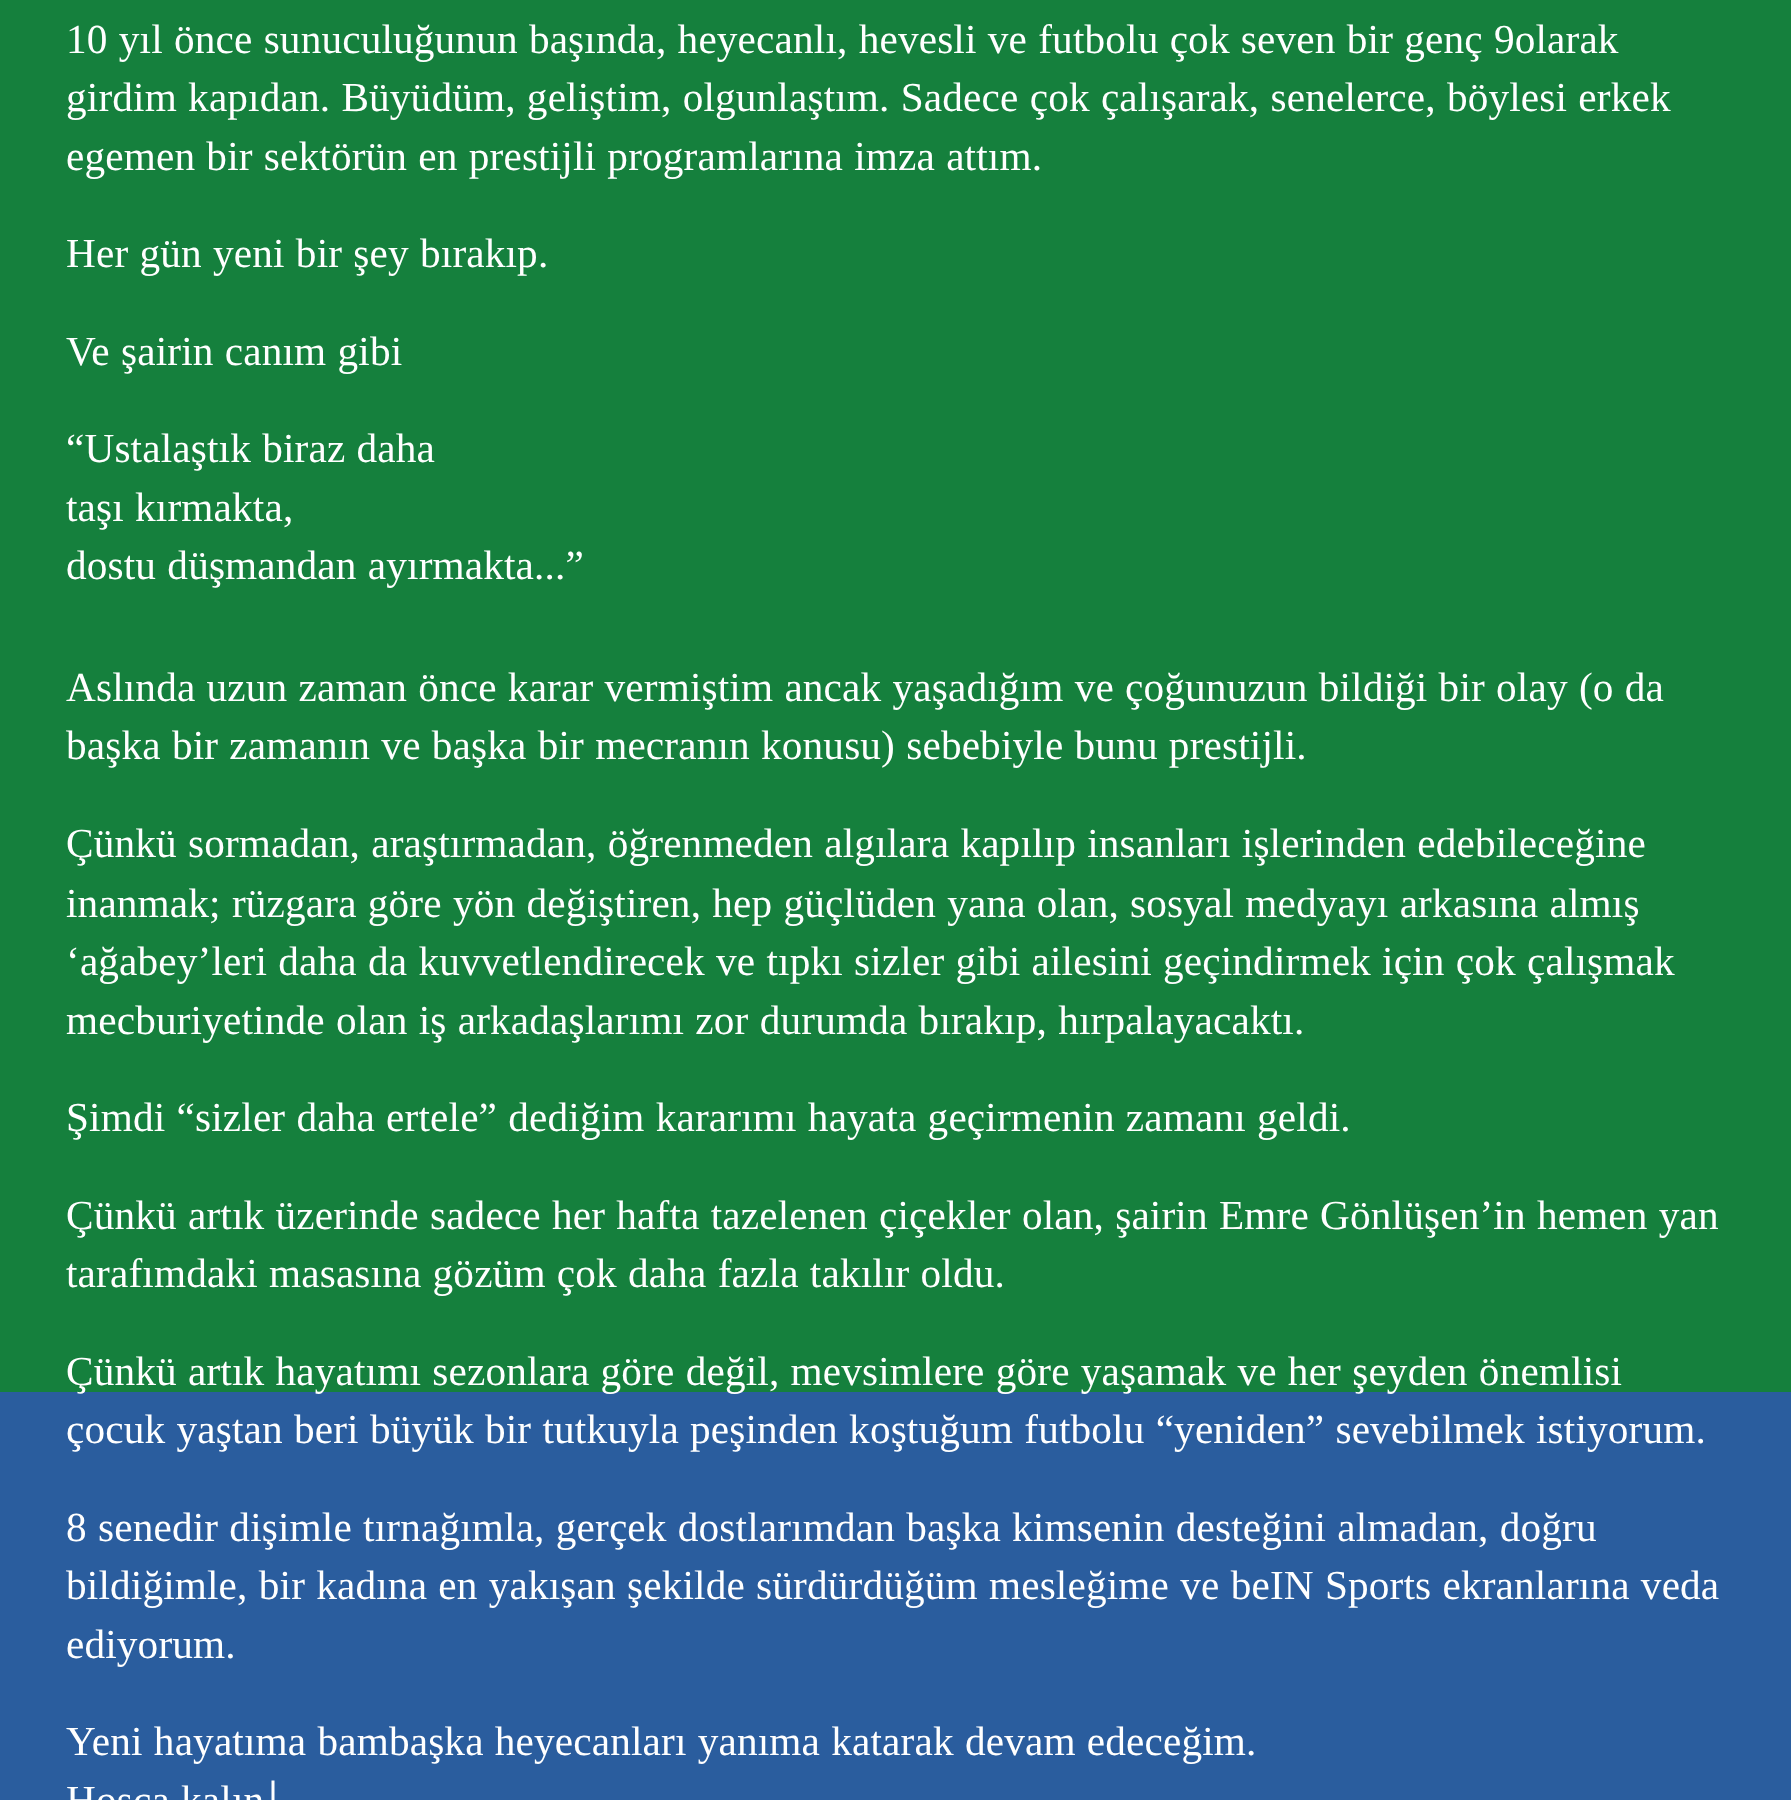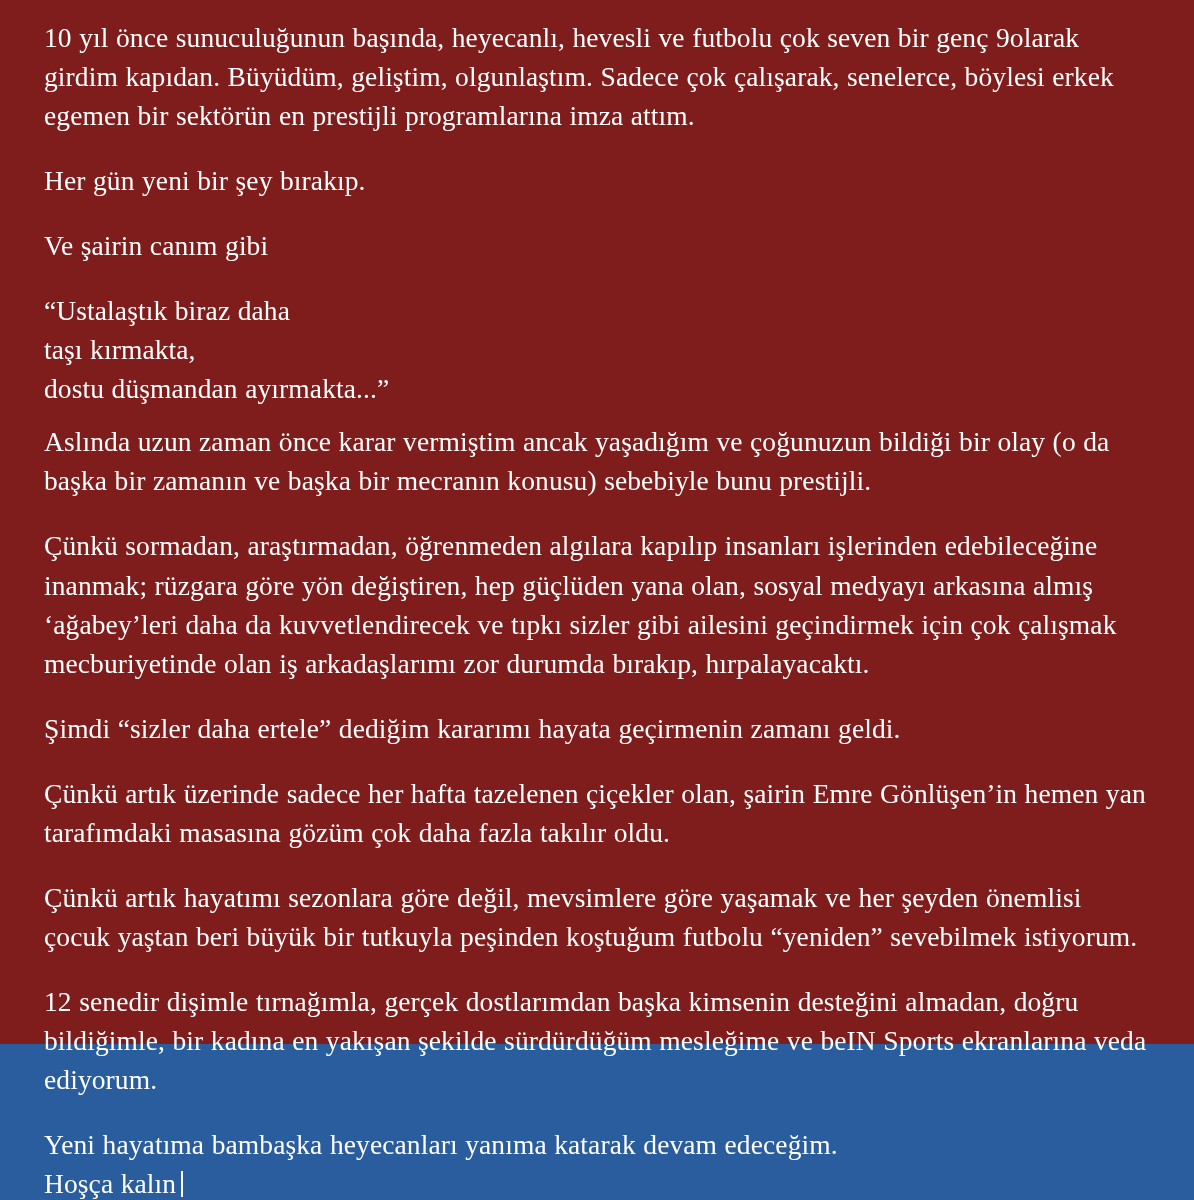--- a/index.html
+++ b/index.html
@@ -10,34 +10,34 @@
     width: 1194px;
     height: 1200px;
     background: #2a5d9e;
     font-family: "Liberation Serif", serif;
     color: #ffffff;
     overflow: hidden;
   }
   .page {
     box-sizing: border-box;
     width: 1194px;
-    height: 1044px;
-    background: #7f1d1d;
-    padding: 18px 44px 0 44px;
+    height: 928px;
+    background: #15803d;
+    padding: 6px 44px 0 44px;
   }
   .para {
     font-size: 27.5px;
     line-height: 1.42;
     letter-spacing: 0.1px;
     margin: 0 0 26px 0;
     white-space: pre-wrap;
     word-spacing: 0.5px;
   }
   .para.quote {
-    margin-bottom: 14px;
+    margin-bottom: 42px;
   }
   .para.last {
     margin-bottom: 0;
   }
   .caret {
     display: inline-block;
     width: 2px;
     height: 26px;
     background: #ffffff;
     vertical-align: -4px;
@@ -52,16 +52,16 @@
   <p class="para">Her gün yeni bir şey bırakıp.</p>
   <p class="para">Ve şairin canım gibi</p>
   <p class="para quote">“Ustalaştık biraz daha
 taşı kırmakta,
 dostu düşmandan ayırmakta...”</p>
   <p class="para">Aslında uzun zaman önce karar vermiştim ancak yaşadığım ve çoğunuzun bildiği bir olay (o da başka bir zamanın ve başka bir mecranın konusu) sebebiyle bunu prestijli.</p>
   <p class="para">Çünkü sormadan, araştırmadan, öğrenmeden algılara kapılıp insanları işlerinden edebileceğine inanmak; rüzgara göre yön değiştiren, hep güçlüden yana olan, sosyal medyayı arkasına almış ‘ağabey’leri daha da kuvvetlendirecek ve tıpkı sizler gibi ailesini geçindirmek için çok çalışmak mecburiyetinde olan iş arkadaşlarımı zor durumda bırakıp, hırpalayacaktı.</p>
   <p class="para">Şimdi “sizler daha ertele” dediğim kararımı hayata geçirmenin zamanı geldi.</p>
   <p class="para">Çünkü artık üzerinde sadece her hafta tazelenen çiçekler olan, şairin Emre Gönlüşen’in hemen yan tarafımdaki masasına gözüm çok daha fazla takılır oldu.</p>
   <p class="para">Çünkü artık hayatımı sezonlara göre değil, mevsimlere göre yaşamak ve her şeyden önemlisi çocuk yaştan beri büyük bir tutkuyla peşinden koştuğum futbolu “yeniden” sevebilmek istiyorum.</p>
-  <p class="para">12 senedir dişimle tırnağımla, gerçek dostlarımdan başka kimsenin desteğini almadan, doğru bildiğimle, bir kadına en yakışan şekilde sürdürdüğüm mesleğime ve beIN Sports ekranlarına veda ediyorum.</p>
+  <p class="para">8 senedir dişimle tırnağımla, gerçek dostlarımdan başka kimsenin desteğini almadan, doğru bildiğimle, bir kadına en yakışan şekilde sürdürdüğüm mesleğime ve beIN Sports ekranlarına veda ediyorum.</p>
   <p class="para last"><span>Yeni hayatıma bambaşka heyecanları yanıma katarak devam edeceğim.
 Hoşça kalın</span><span class="caret"></span></p>
 </div>
 
 </body></html>

